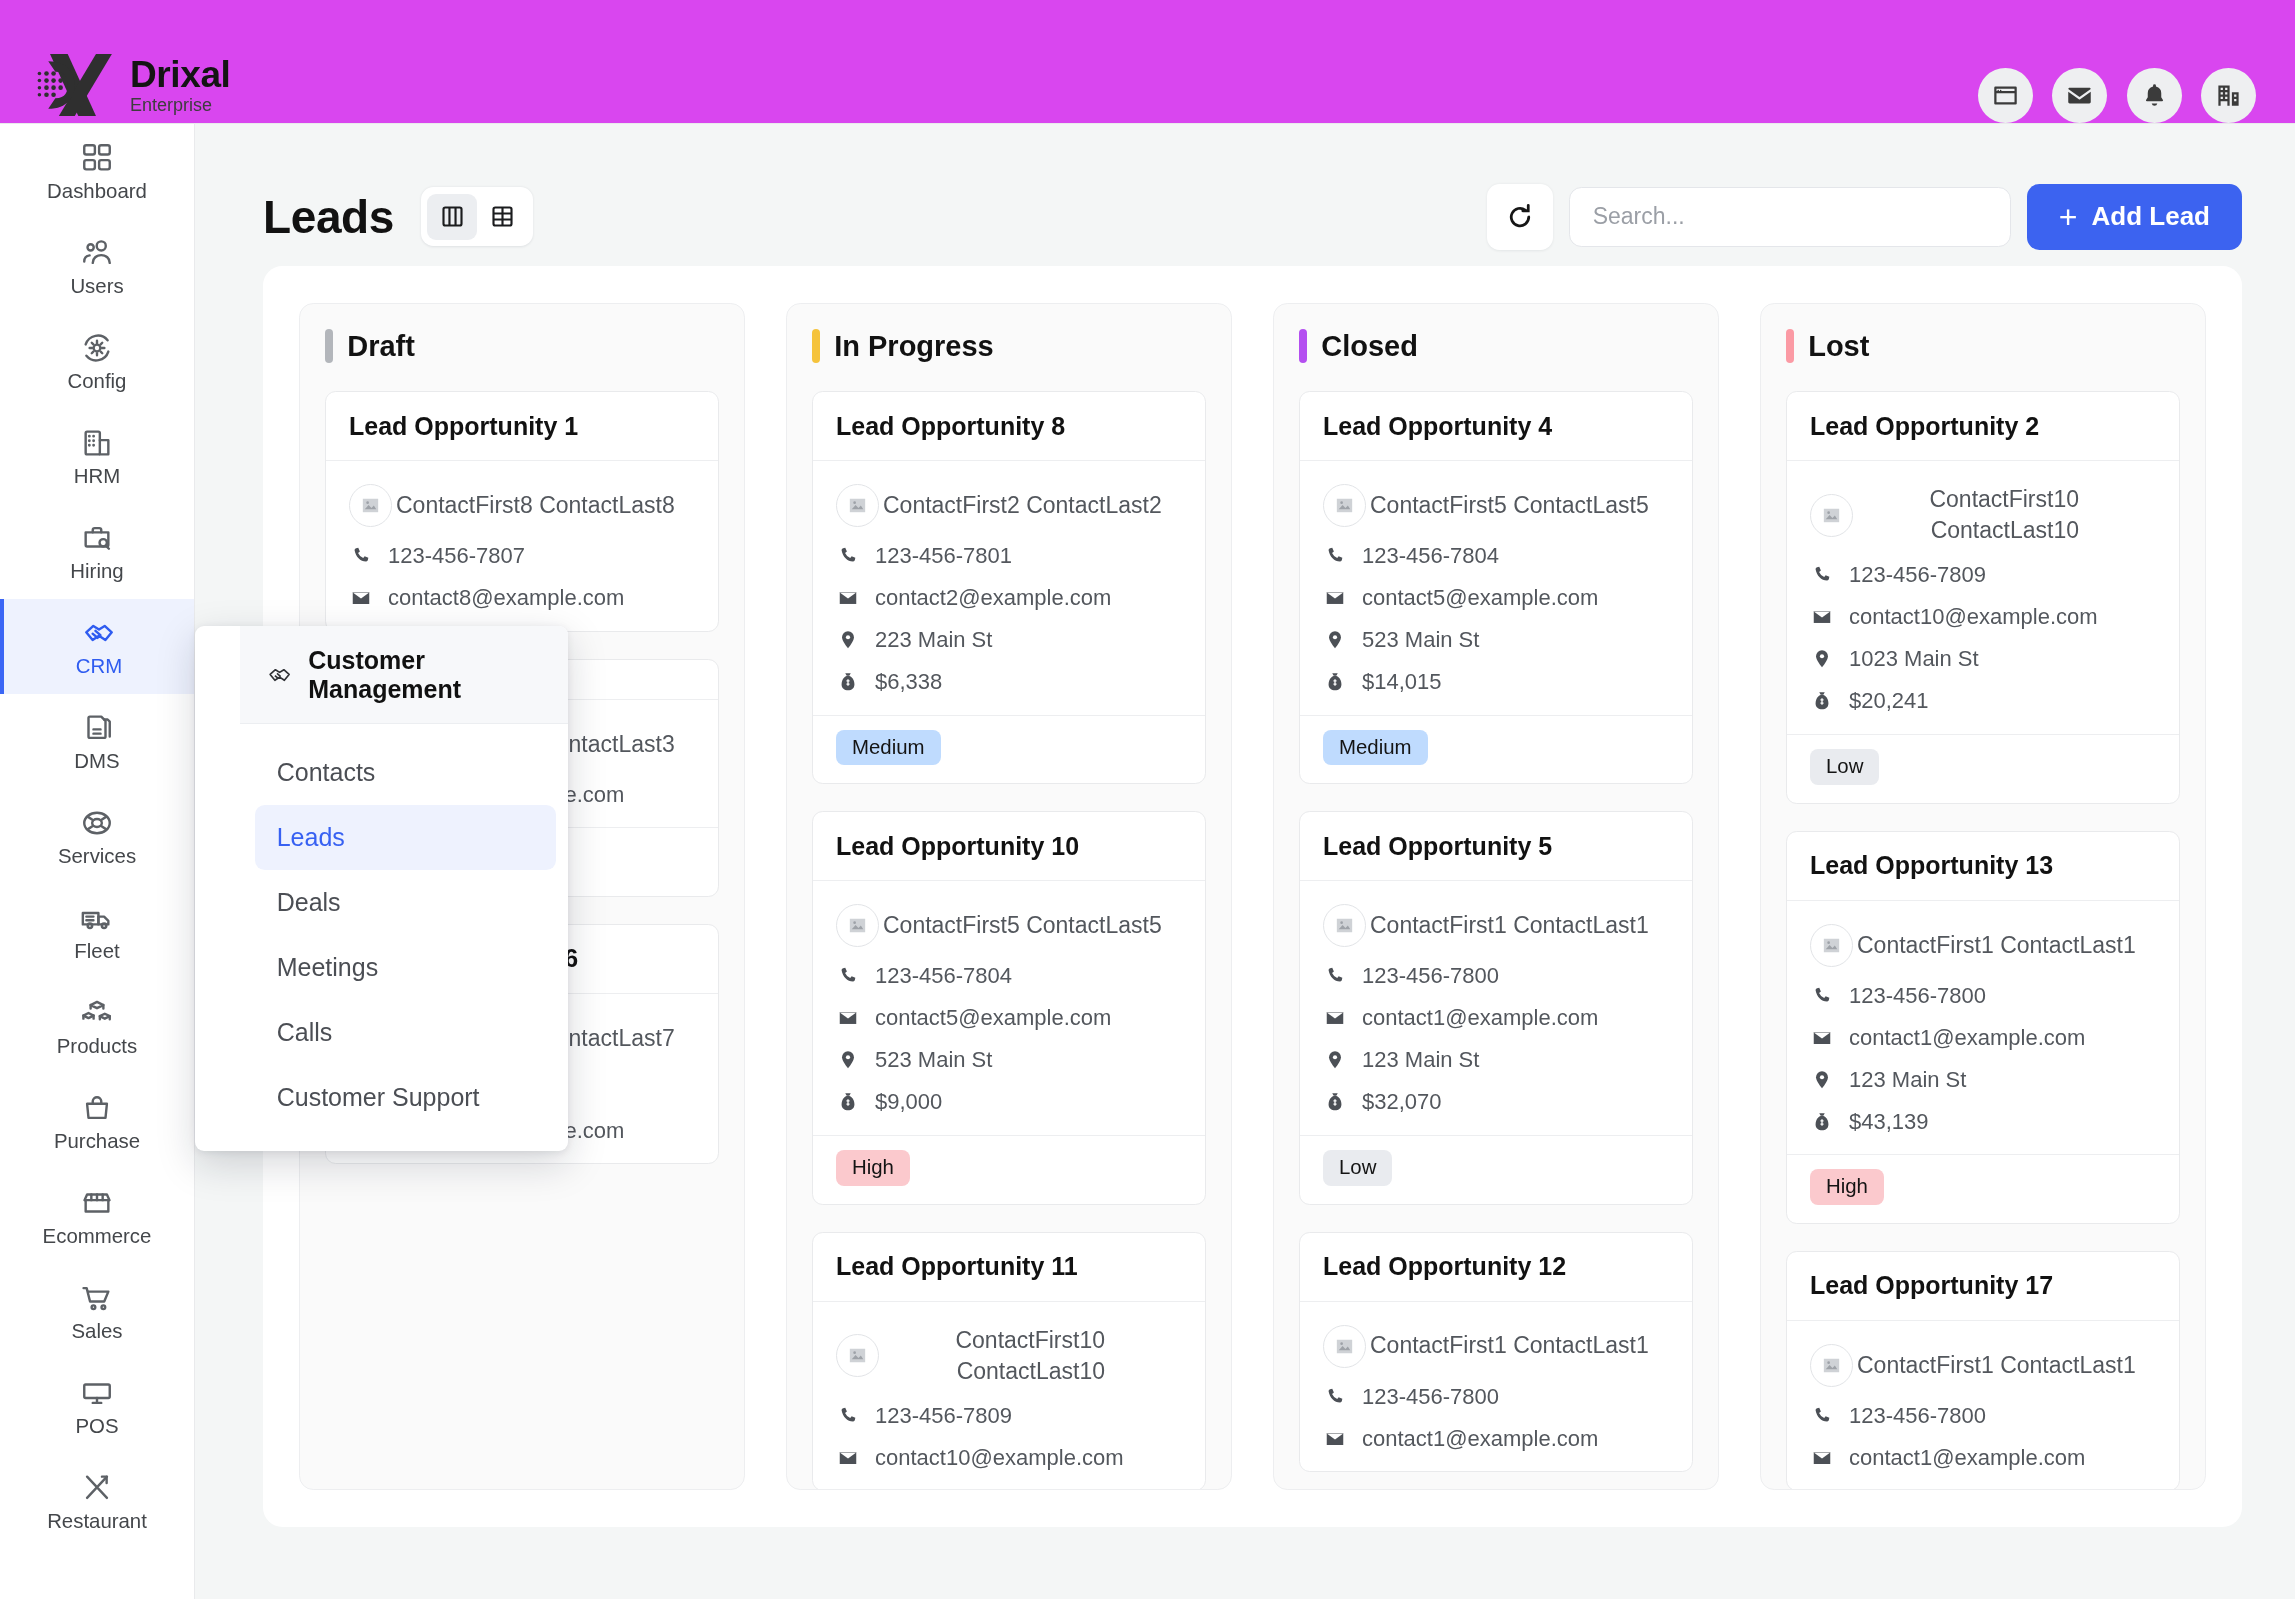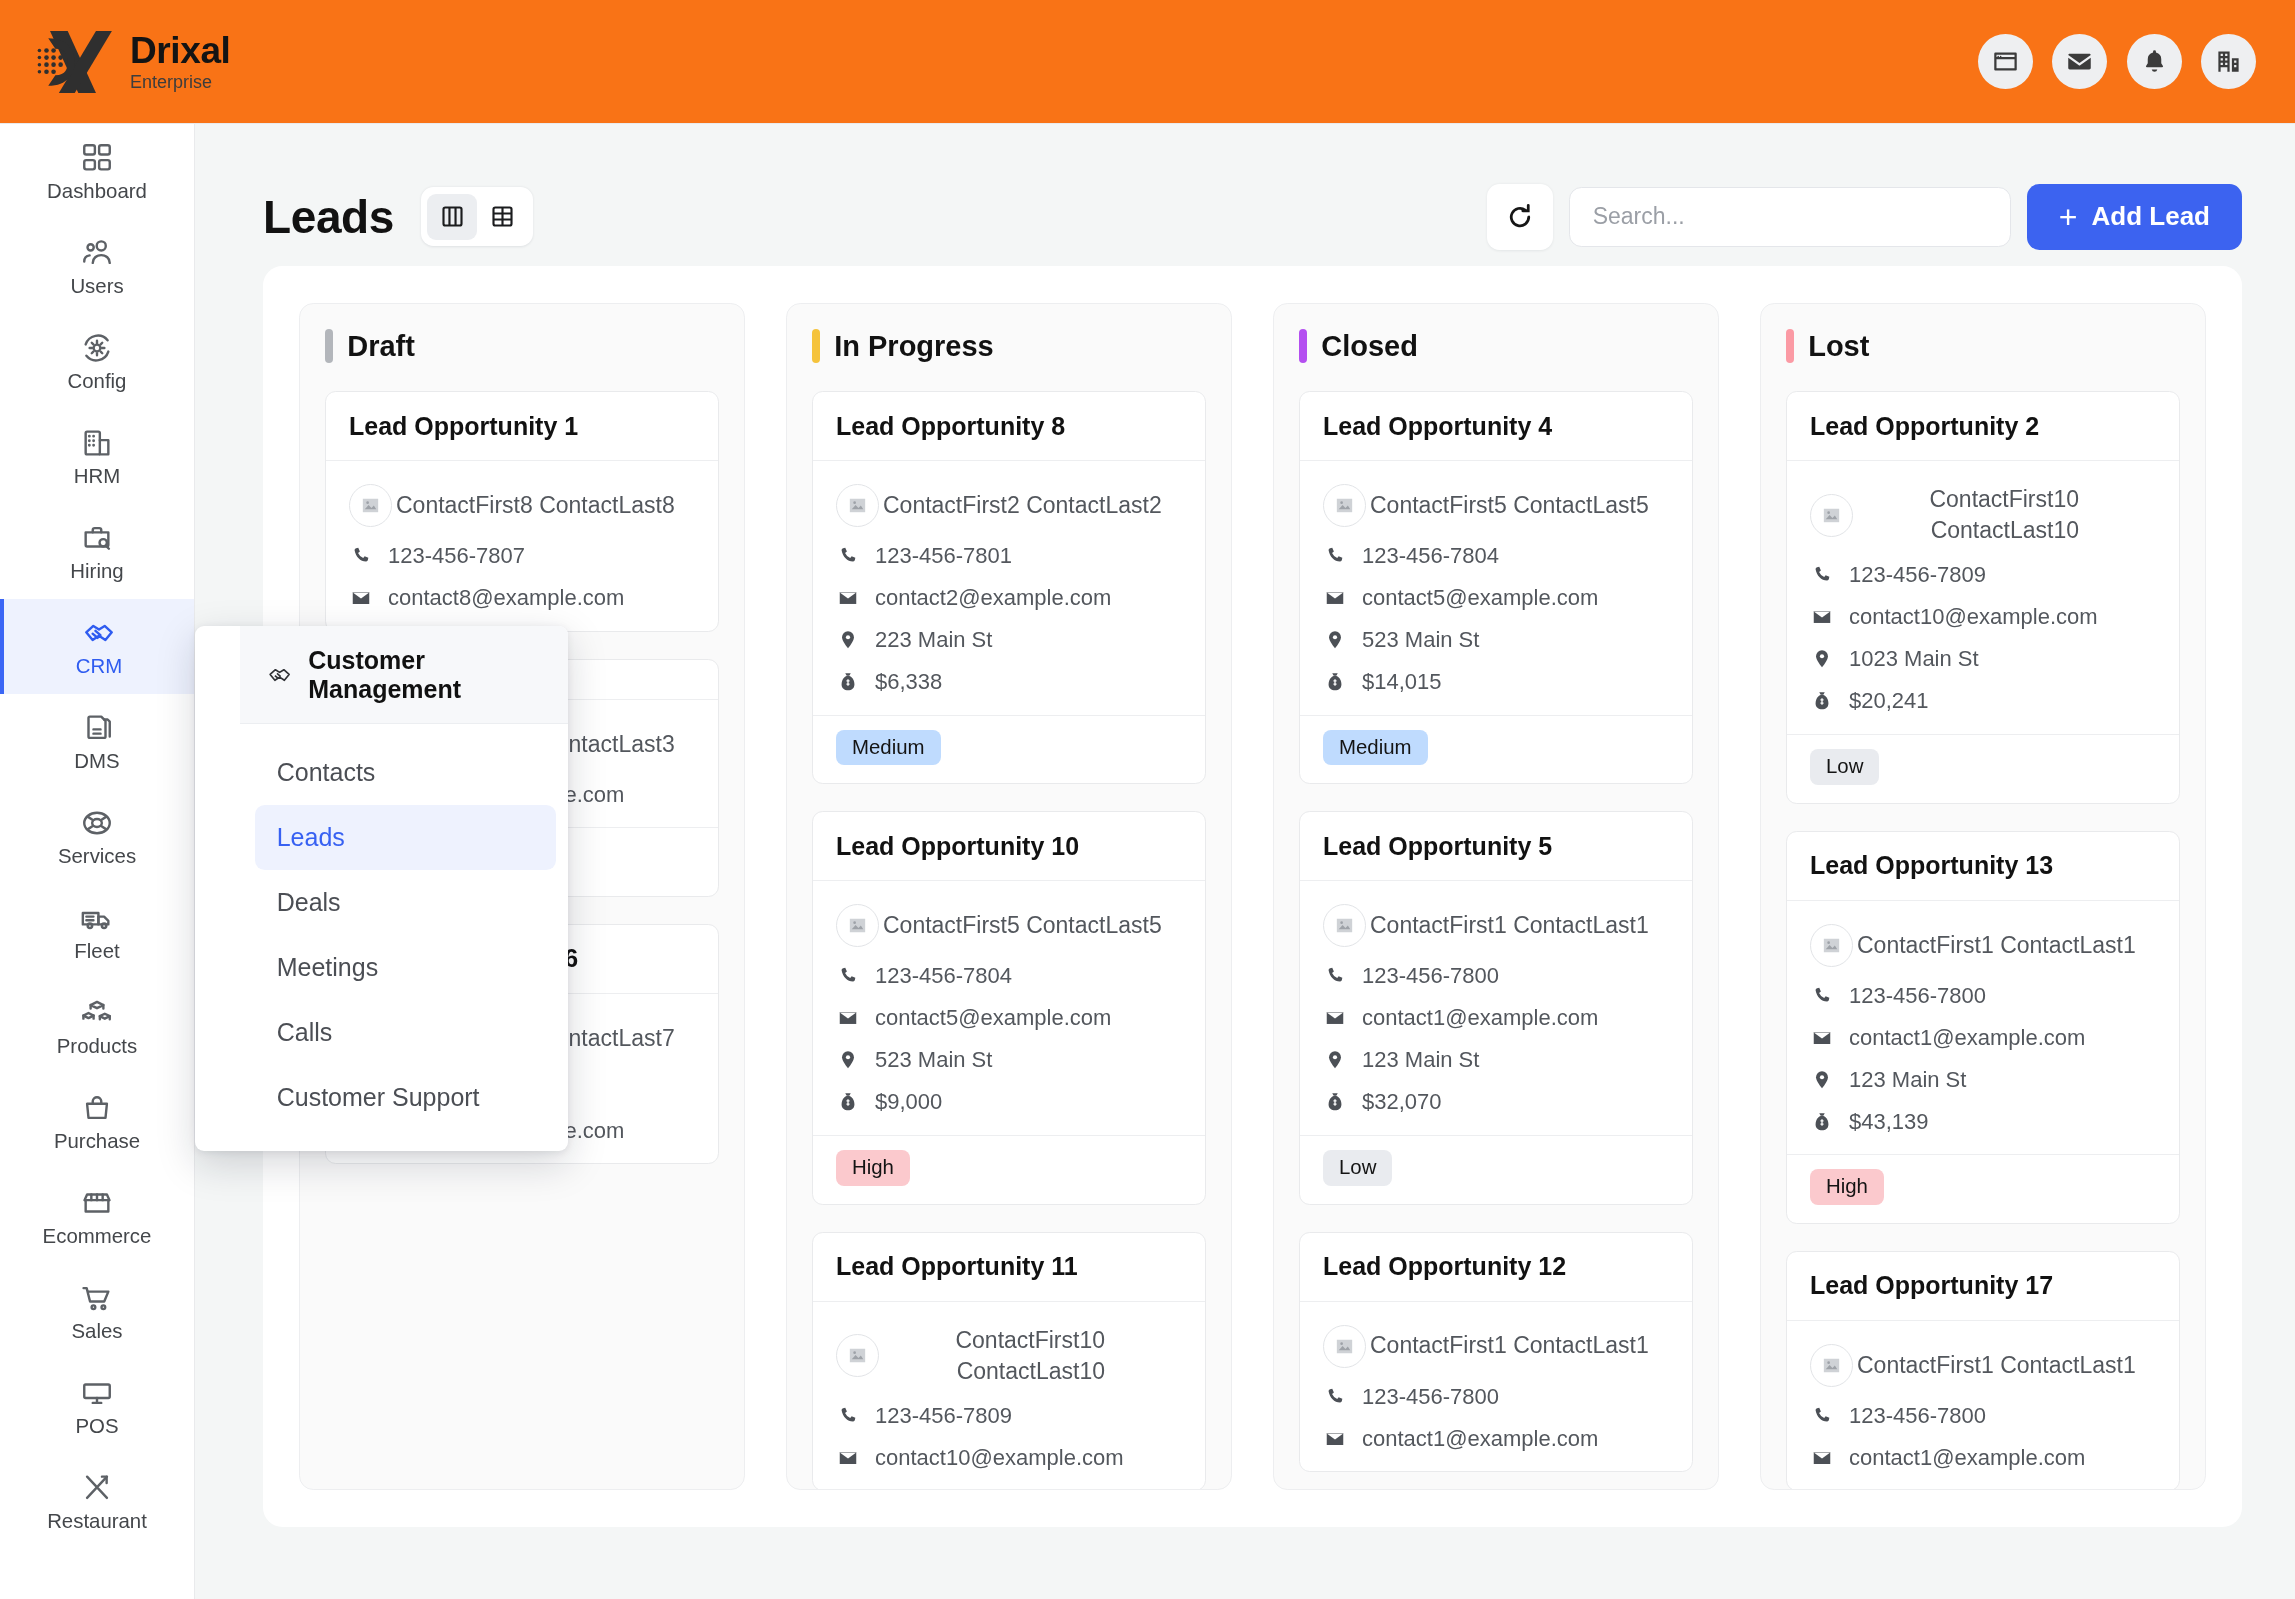--- a/index.html
+++ b/index.html
@@ -7,23 +7,23 @@
     width: 2295px; height: 1599px;
     font-family: "Liberation Sans", sans-serif;
     background: #f4f6f6;
     overflow: hidden;
   }
 
   
   .topbar {
     position: absolute; top: 0; left: 0;
     width: 2295px; height: 124px;
-    background: #f97316;
+    background: #d946ef;
     border-bottom: 0.9px solid #e9eaec;
-    display: flex; align-items: center;
+    display: flex; align-items: flex-end;
     z-index: 40;
   }
   .brand { display: flex; align-items: center; gap: 16px; margin-left: 32px; }
   .logo-mark { width: 82px; height: 76px; position: relative; flex: none; }
   .brand-text { display: flex; flex-direction: column; justify-content: center; }
   .brand-name { font-size: 37px; font-weight: 700; color: #141414; letter-spacing: -0.4px; line-height: 1.05; }
   .brand-sub { font-size: 18px; color: #3d3d3d; margin-top: 2px; line-height: 1; }
 
   .topbar-actions { margin-left: auto; margin-right: 39px; display: flex; align-items: center; gap: 19.5px; }
   .icon-circle {

